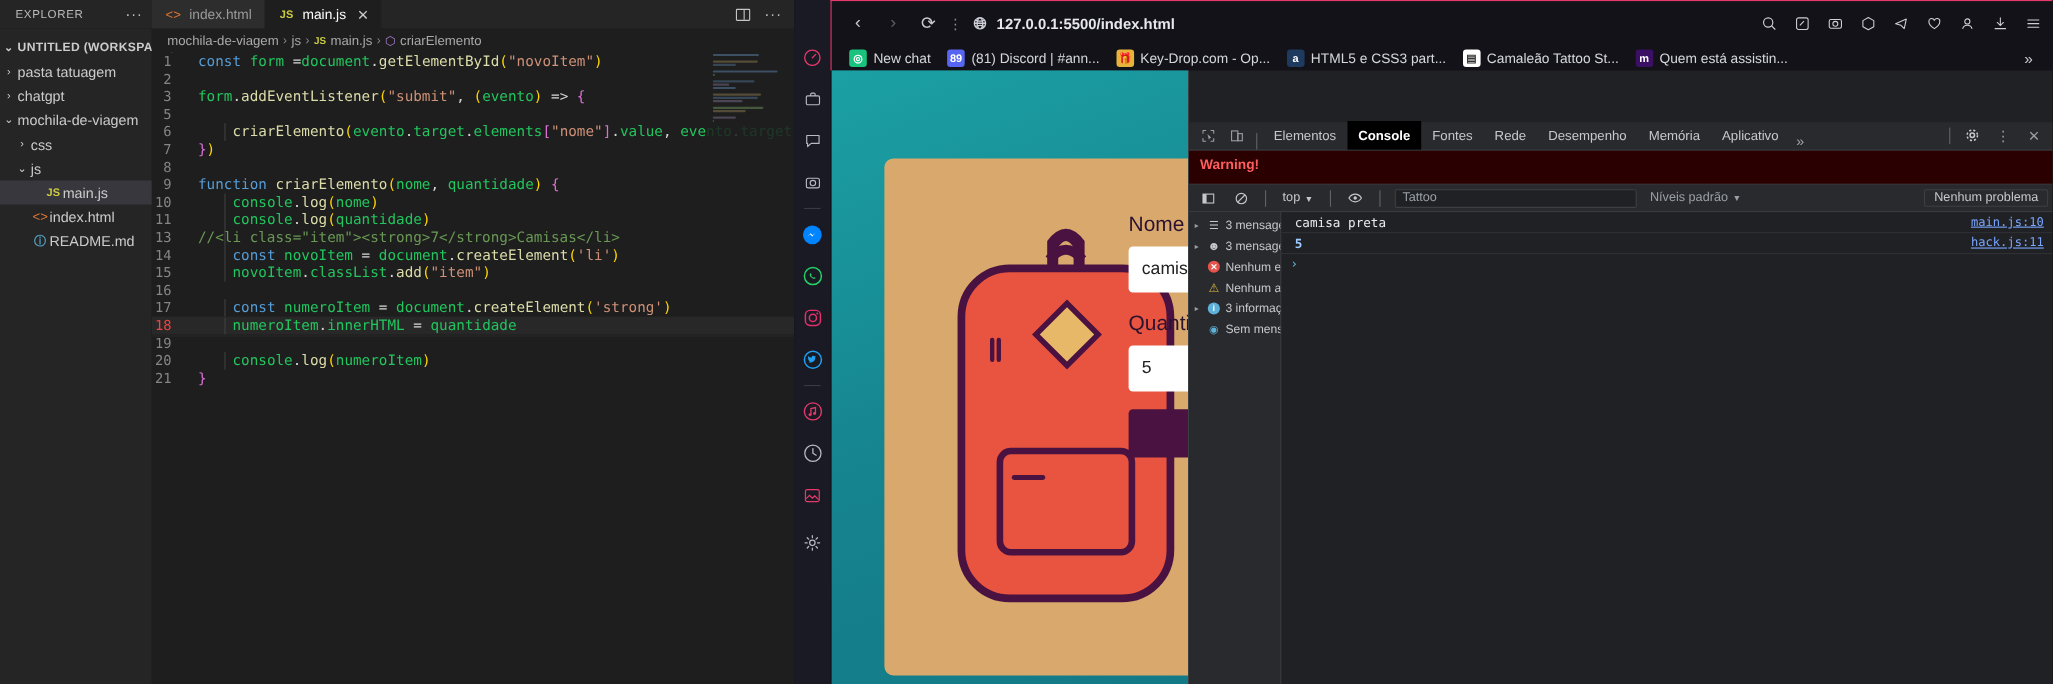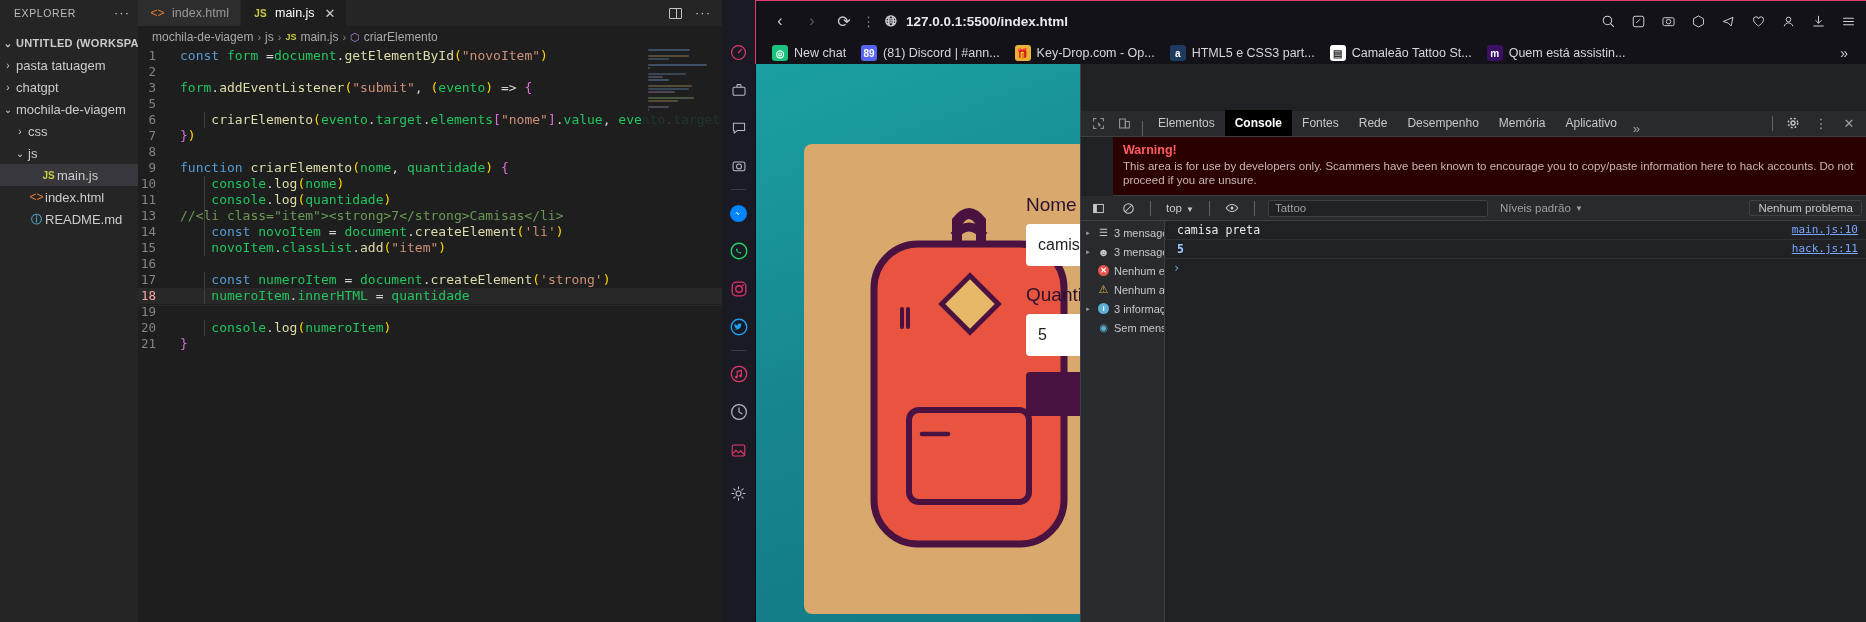--- a/index.html
+++ b/index.html
@@ -87,21 +87,21 @@
   .cline { position: relative; height: 16px; white-space: pre; }
   .cline.hl { background: #282828; }
   .cline.hl::after {
     content: ""; position: absolute; left: 0; right: -600px; top: 0; height: 16px;
     border-top: 1px solid #282828; border-bottom: 1px solid #282828; pointer-events: none;
   }
   .lnum {
     display: inline-block; width: 42px; text-align: right; color: #858585;
     font-size: 12.5px; padding-right: 24px;
   }
-  .lnum.cur { color: #fca5a5; }
+  .lnum.cur { color: #ef4444; }
   .ctext { display: inline; }
   .indent-guide {
     position: absolute; left: 66px; top: 0; width: 1px; height: 16px; background: #404040;
   }
   
   .t-key { color: #569cd6; }      
   .t-fn  { color: #dcdcaa; }      
   .t-var { color: #22c55e; }      
   .t-str { color: #ce9178; }
   .t-com { color: #6a9955; }      
@@ -213,21 +213,20 @@
     padding: 0 10px; height: 26px; line-height: 26px;
     font-size: 12px; color: #c6c8ca; cursor: pointer; white-space: nowrap;
   }
   .dt-tab.active { background: #000; color: #fff; font-weight: bold; }
   .dt-more { color: #9aa0a6; padding: 0 6px; font-size: 13px; cursor: pointer; }
   .dt-right { margin-left: auto; display: flex; align-items: center; gap: 2px; padding-right: 4px; }
 
   .dt-warning {
     background: #2b0000; border-bottom: 1px solid #3c4043;
     padding: 6px 10px 8px 10px;
-    margin-left: 32px;
   }
   .dt-warn-title { color: #ff5d5d; font-weight: bold; font-size: 12.5px; margin-bottom: 2px; }
   .dt-warn-body { color: #c9b5b5; font-size: 11.5px; line-height: 14px; }
 
   .dt-toolbar {
     display: flex; align-items: center; height: 25px; background: #292a2d;
     border-bottom: 1px solid #3c4043; padding: 0 4px; gap: 4px;
   }
   .dt-sel {
     display: flex; align-items: flex-end; gap: 4px; color: #c6c8ca;
@@ -648,21 +647,20 @@
                 <circle cx="8" cy="8" r="5.4" fill="none" stroke="#c6c8ca" stroke-width="1.6" stroke-dasharray="2.2 2.1"></circle>
               </svg>
           </span>
           <span class="dt-ico-btn">⋮</span>
           <span class="dt-ico-btn">✕</span>
         </div>
       </div>
 
       <div class="dt-warning">
         <div class="dt-warn-title">Warning!</div>
-        <div class="dt-warn-body">This area is for use by developers only. Scammers have been known to encourage you to copy/paste information here to hack accounts. Do not proceed if you are unsure.</div>
       </div>
 
       <div class="dt-toolbar">
         <span class="dt-ico-btn">
           <svg width="13" height="13" viewBox="0 0 16 16">
               <rect x="2" y="3" width="12" height="10" fill="none" stroke="#c6c8ca" stroke-width="1.2"></rect>
               <rect x="2" y="3" width="4" height="10" fill="#c6c8ca"></rect>
             </svg>
         </span>
         <span class="dt-ico-btn">

